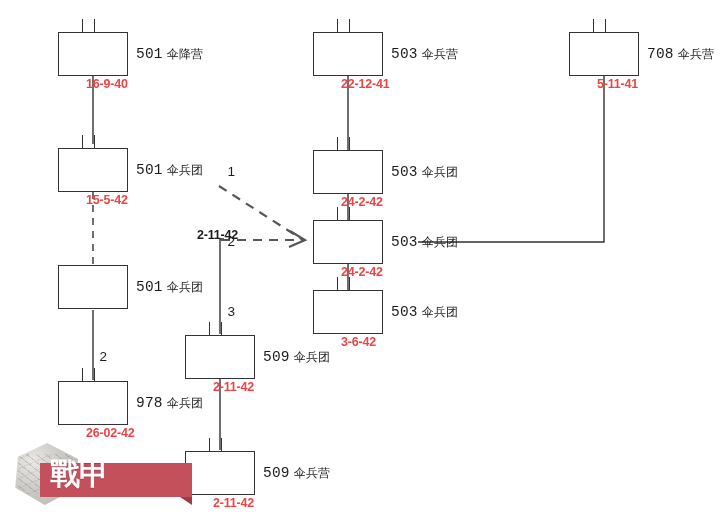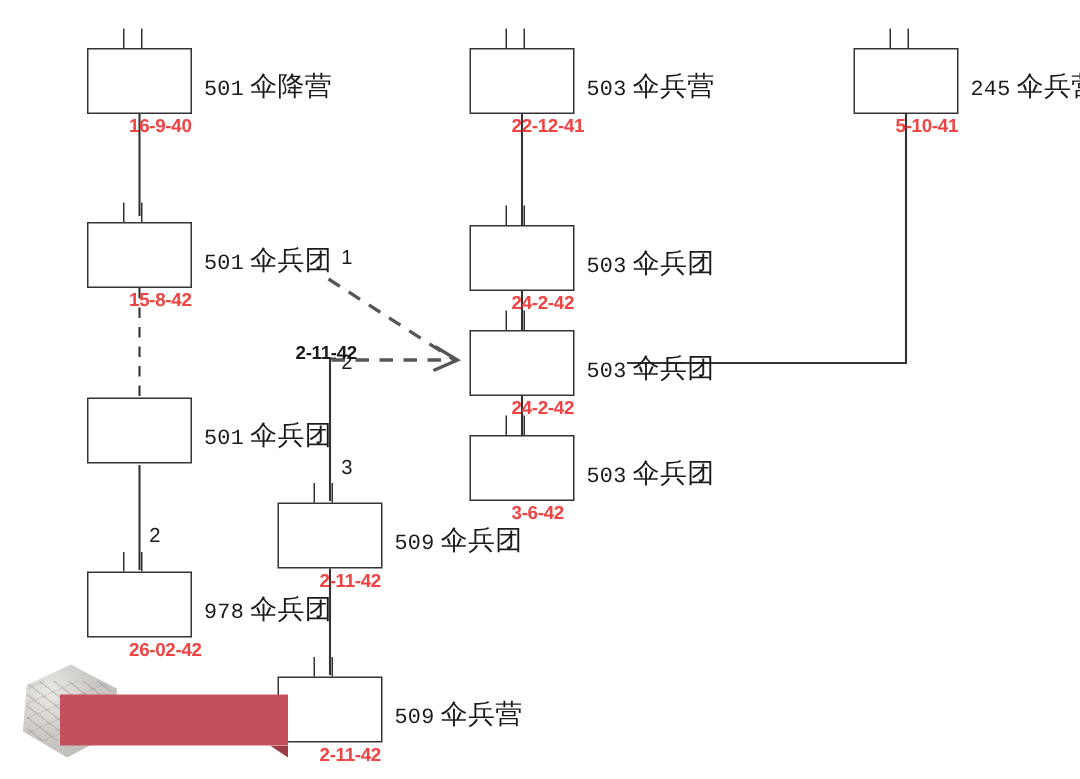--- a/index.html
+++ b/index.html
@@ -58,21 +58,21 @@
     white-space: nowrap;
     font-size: 14.5px;
     color: #1b1b1d;
     letter-spacing: 0.2px;
   }
   .unit-title .num {
     font-family: Liberation Mono, monospace;
   }
   .unit-title .cn {
     font-family: "DejaVu Sans", "Liberation Sans", sans-serif;
-    font-size: 18px;
+    font-size: 12px;
     margin-left: 4px;
   }
   .unit-date {
     position: absolute;
     left: 28px;
     top: 45px;
     white-space: nowrap;
     font-size: 12.5px;
     color: #ef4444;
     font-weight: bold;
@@ -215,21 +215,21 @@
   </div>
 
   <div class="unit-node" style="left:58px; top:148px;">
     <div class="unit-box"></div>
     <span class="tick t1"></span>
     <span class="tick t2"></span>
 
     <div class="unit-title">
       <span class="num">501</span><span class="cn">伞兵团</span>
     </div>
-    <div class="unit-date">15-8-42</div>
+    <div class="unit-date">15-5-42</div>
   </div>
 
   <div class="unit-node" style="left:58px; top:265px;">
     <div class="unit-box"></div>
 
     <div class="unit-title">
       <span class="num">501</span><span class="cn">伞兵团</span>
     </div>
     <div class="unit-date"></div>
   </div>
@@ -307,26 +307,27 @@
       <span class="num">503</span><span class="cn">伞兵团</span>
     </div>
     <div class="unit-date">3-6-42</div>
   </div>
 
   <div class="unit-node" style="left:569px; top:32px;">
     <div class="unit-box"></div>
     <span class="tick t1"></span>
     <span class="tick t2"></span>
     <div class="unit-title">
-      <span class="num">245</span><span class="cn">伞兵营</span>
-    </div>
-    <div class="unit-date">5-10-41</div>
+      <span class="num">708</span><span class="cn">伞兵营</span>
+    </div>
+    <div class="unit-date">5-11-41</div>
   </div>
 
   <div class="edge-label" style="left:197px; top:228px;">2-11-42</div>
 
   <div id="watermark">
     <div class="wm-stone"></div>
     <div class="wm-banner"></div>
+    <div class="wm-cn">戰甲</div>
     <div class="wm-site">JUNPIN360.COM</div>
   </div>
 
 </div>
 
 </body></html>

